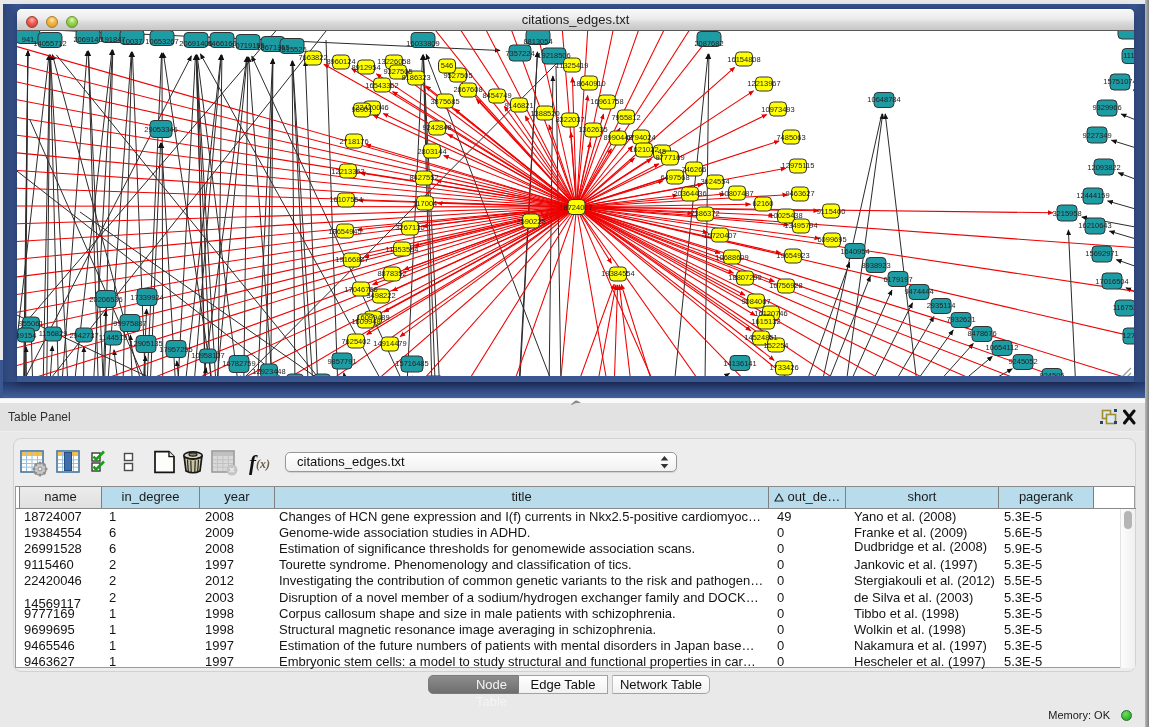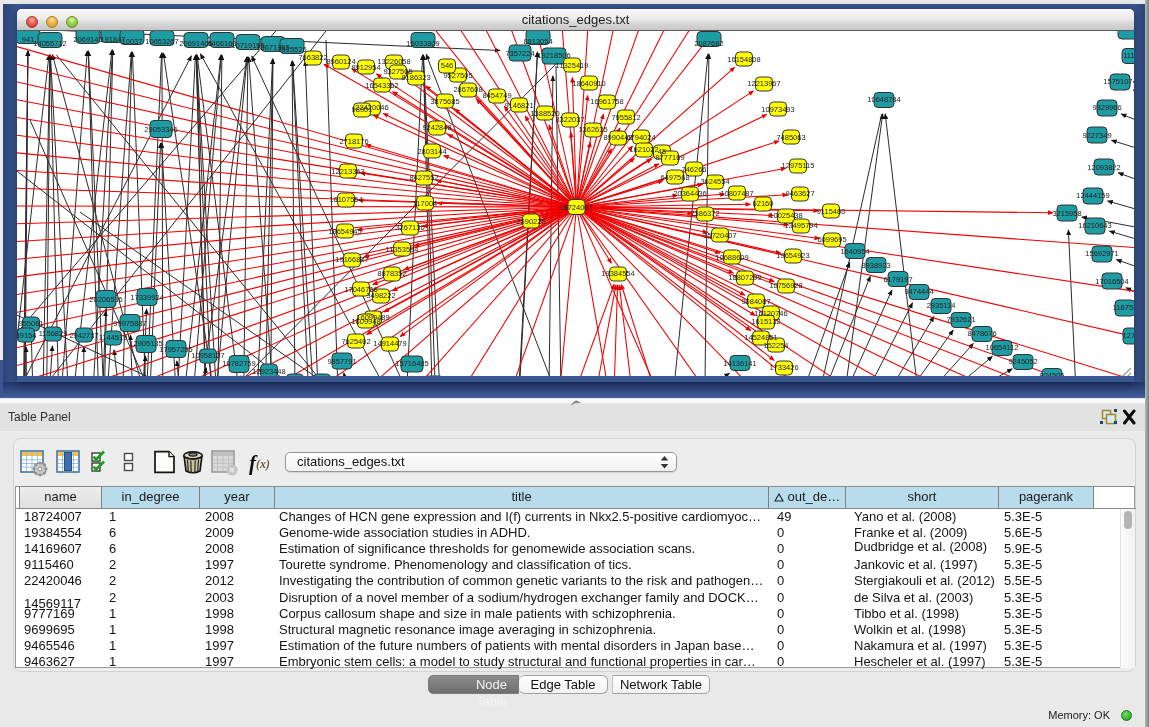--- a/index.html
+++ b/index.html
@@ -737,21 +737,21 @@
 <div class="rowtxt abs" style="left:761px;top:22.0px;">49</div>
 <div class="rowtxt abs" style="left:838px;top:22.0px;">Yano et al. (2008)</div>
 <div class="rowtxt abs" style="left:988px;top:22.0px;">5.3E-5</div>
 <div class="rowtxt abs" style="left:8px;top:38.1px;">19384554</div>
 <div class="rowtxt abs" style="left:93px;top:38.1px;">6</div>
 <div class="rowtxt abs" style="left:189px;top:38.1px;">2009</div>
 <div class="rowtxt abs" style="left:263px;top:38.1px;">Genome-wide association studies in ADHD.</div>
 <div class="rowtxt abs" style="left:761px;top:38.1px;">0</div>
 <div class="rowtxt abs" style="left:838px;top:38.1px;">Franke et al. (2009)</div>
 <div class="rowtxt abs" style="left:988px;top:38.1px;">5.6E-5</div>
-<div class="rowtxt abs" style="left:8px;top:54.2px;">14169607</div>
+<div class="rowtxt abs" style="left:8px;top:54.2px;">26991528</div>
 <div class="rowtxt abs" style="left:93px;top:54.2px;">6</div>
 <div class="rowtxt abs" style="left:189px;top:54.2px;">2008</div>
 <div class="rowtxt abs" style="left:263px;top:54.2px;text-align:right;">Estimation of significance thresholds for genomewide association scans.</div>
 <div class="rowtxt abs" style="left:761px;top:54.2px;">0</div>
 <div class="rowtxt abs" style="left:838px;top:52px;">Dudbridge et al. (2008)</div>
 <div class="rowtxt abs" style="left:988px;top:54.2px;">5.9E-5</div>
 <div class="rowtxt abs" style="left:8px;top:70.3px;">9115460</div>
 <div class="rowtxt abs" style="left:93px;top:70.3px;">2</div>
 <div class="rowtxt abs" style="left:189px;top:70.3px;">1997</div>
 <div class="rowtxt abs" style="left:263px;top:70.3px;">Tourette syndrome. Phenomenology and classification of tics.</div>
@@ -801,18 +801,18 @@
 <div class="rowtxt abs" style="left:838px;top:166.9px;">Hescheler et al. (1997)</div>
 <div class="rowtxt abs" style="left:988px;top:166.9px;">5.3E-5</div>
       <div id="sbar" class="abs">
         <div id="sthumb" class="abs"></div>
       </div>
     </div>
   </div>
 
   <div id="segs" class="abs">
     <div class="seg sel abs" style="left:0;width:91px;border-radius:5px 0 0 5px;">Node Table</div>
-    <div class="seg nrm abs" style="left:91px;width:89px;border-left:none;border-radius:6px;">Edge Table</div>
+    <div class="seg nrm abs" style="left:91px;width:89px;border-left:none;">Edge Table</div>
     <div class="seg nrm abs" style="left:184px;width:98px;border-left:1px solid #c3c3c3;border-radius:0 5px 5px 0;">Network Table</div>
   </div>
   <div id="mem" class="abs">Memory: OK</div>
   <div id="memdot" class="abs"></div>
   <div id="rightstrip" class="abs"></div>
 
 </body></html>

